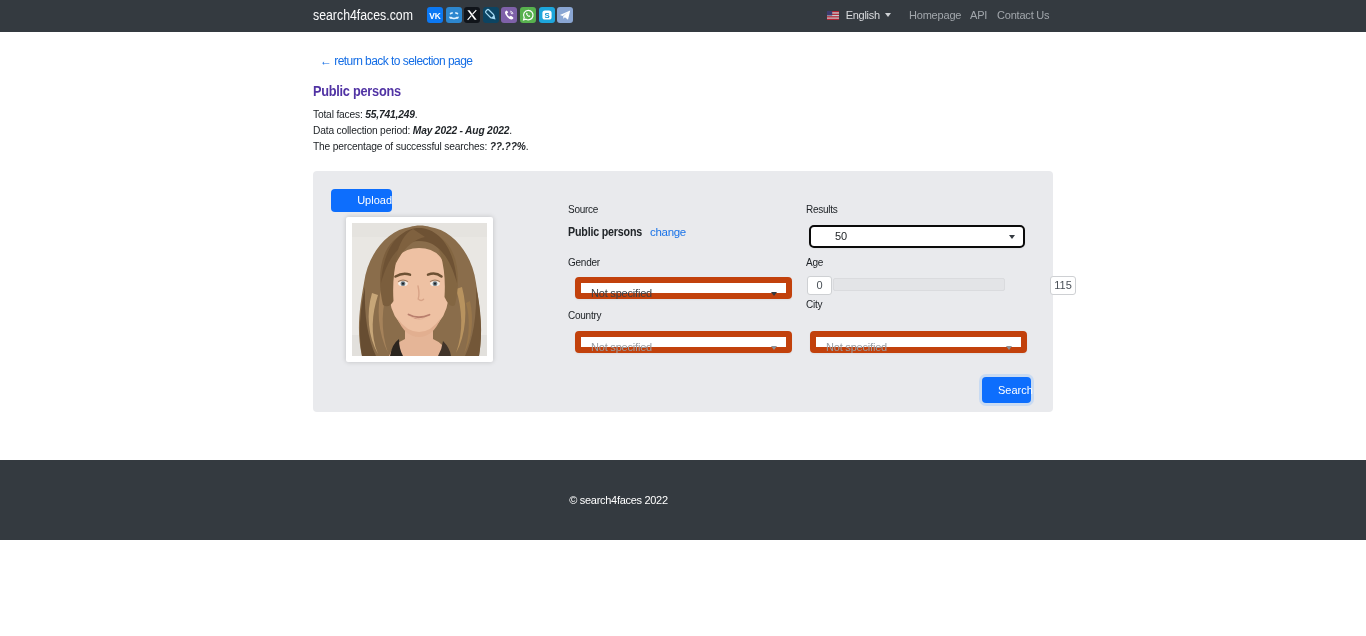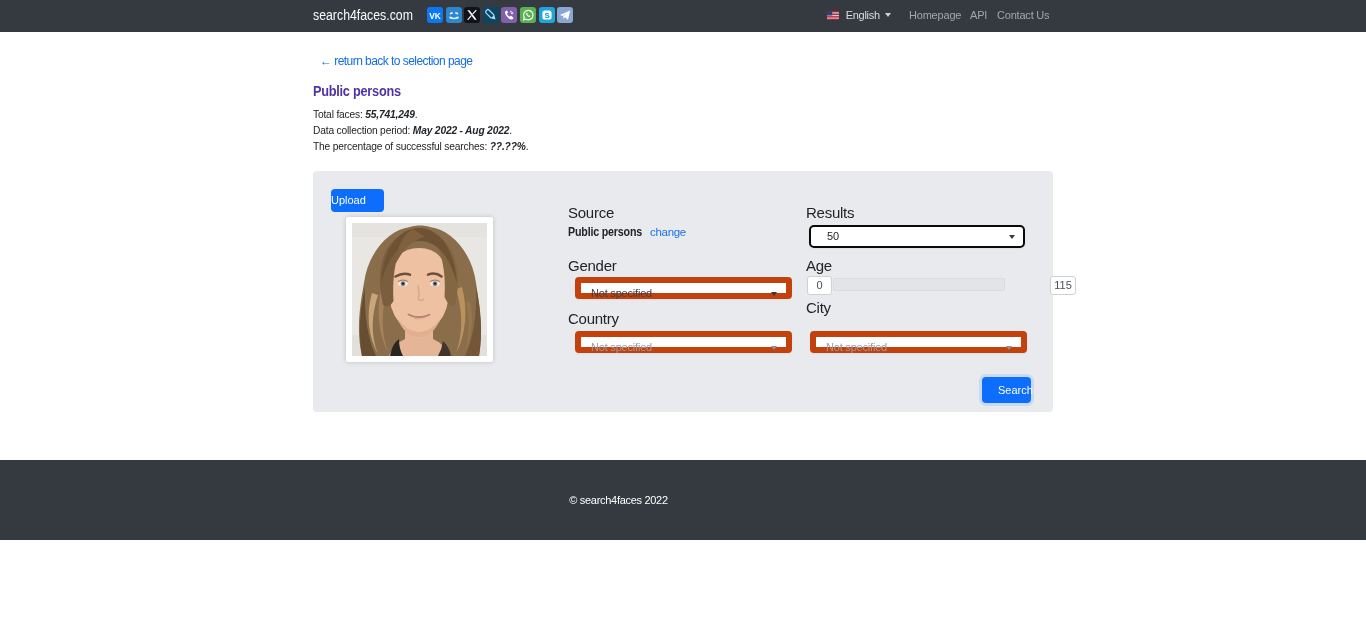--- a/index.html
+++ b/index.html
@@ -14,35 +14,35 @@
   #lang { top:9px; font-size:11px; color:#dbdde0; letter-spacing:-0.3px; }
   .navlink { top:9px; font-size:11px; color:#a2a7ac; letter-spacing:-0.2px; }
   .caret-dn { display:inline-block; width:0; height:0; border-left:3.5px solid transparent;
     border-right:3.5px solid transparent; border-top:4px solid #cfd2d6; vertical-align:2px; margin-left:5px;}
   
   #backlink { left:313px; top:54px; font-size:12px; color:#146de5; letter-spacing:-0.55px;margin-left:7px; }
   #title { left:313px; top:83px; font-size:14.5px; font-weight:bold; color:#5133a4; letter-spacing:-0.3px; transform:scaleX(.88); transform-origin:0 0; }
   #stats { left:313px; top:106px; font-size:11.7px; line-height:16px; color:#212529; letter-spacing:-0.2px; transform:scaleX(.875); transform-origin:0 0; }
   
   #panel { left:313px; top:171px; width:740px; height:241px; background:#e9eaed; border-radius:4px; }
-  #upload { left:331px; top:189px; width:53px; height:23px; background:#0d6efd; border-radius:4px;
-    color:#fff; font-size:11px; text-align:left; line-height:23px; }
+  #upload { left:331px; top:189px; width:61px; height:23px; background:#0d6efd; border-radius:4px;
+    color:#fff; font-size:11px; text-align:right; line-height:23px; }
   #photobox { left:346px; top:217px; width:147px; height:145px; background:#fff;
     box-shadow:0 0 5px rgba(0,0,0,.18); border-radius:2px; }
   #photobox svg { position:absolute; left:6px; top:6px; }
-  .flabel { font-size:15px; color:#212529; letter-spacing:-0.25px; }
+  .flabel { font-size:10px; color:#212529; letter-spacing:-0.25px; }
   .sel { background:#fff; border:6px solid #c2410c; border-radius:4px; height:22px;
     font-size:11px; color:#3b4045; line-height:20px; padding-left:10px; letter-spacing:-0.2px;
     box-shadow:0 1px 2px rgba(0,0,0,.05); }
   .sel .car { position:absolute; right:9px; top:9px; width:0; height:0;
     border-left:3.5px solid transparent; border-right:3.5px solid transparent; border-top:4px solid #343a40; }
   .sel.dis { color:#9aa0a6; }
   .sel.dis .car { border-top-color:#8d9298; }
   #results-sel { left:809px; top:225px; width:216px; height:23px; border:2px solid #0a0a0a;
-    border-radius:5px; line-height:19px; color:#212529; padding-left:16px; }
+    border-radius:5px; line-height:19px; color:#212529; padding-left:24px; }
   #results-sel .car { top:8px; right:8px; }
   #srcname { left:568px; top:225px; font-size:12px; font-weight:bold; color:#212529; letter-spacing:-0.2px; transform:scaleX(.89); transform-origin:0 0; }
   #chglink { left:650px; top:226px; font-size:11.5px; color:#1a73e8; letter-spacing:-0.3px; }
   .agebox { top:276px; height:19px; background:#fff; border:1px solid #ced0d3; border-radius:3px;
     font-size:11px; color:#495057; text-align:center; line-height:17px; }
   #agetrack { left:833px; top:278px; width:172px; height:13px; background:#e3e4e7;
     border:1px solid #dadbde; border-radius:2px; }
   #search { left:982px; top:377px; width:49px; height:26px; background:#0d6efd; border-radius:4px;
     color:#fff; font-size:11px; text-align:center; line-height:26px;
     box-shadow:0 0 0 3px rgba(130,185,255,.30);padding-left:16px; }

